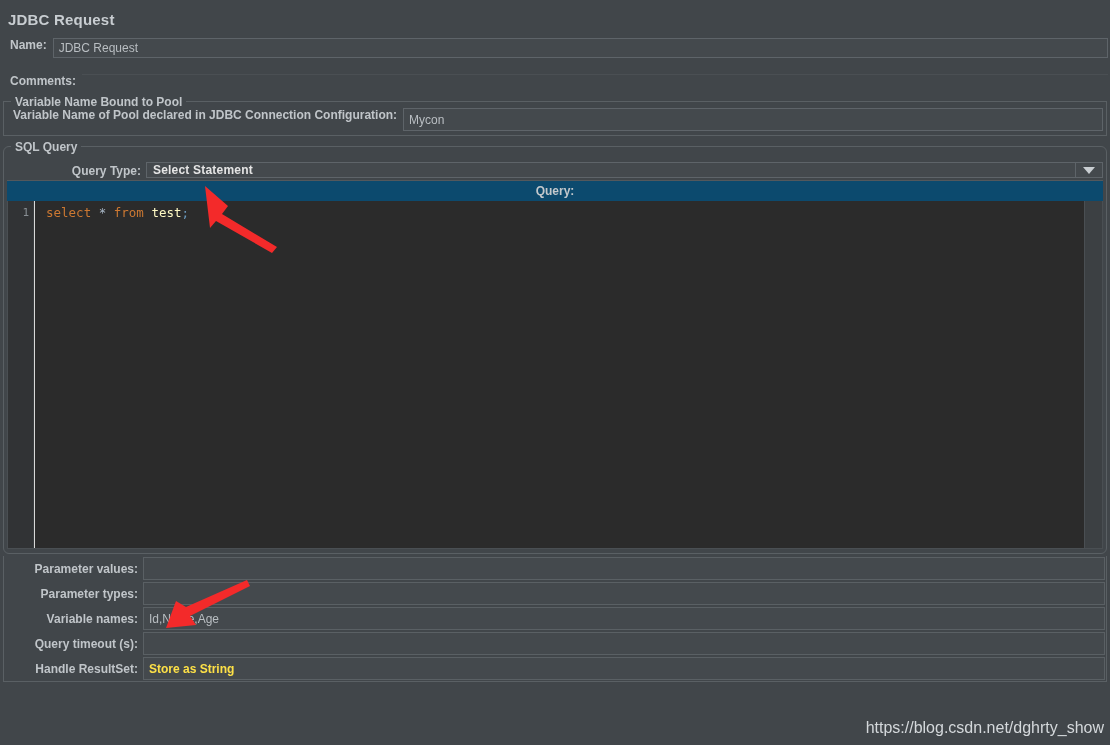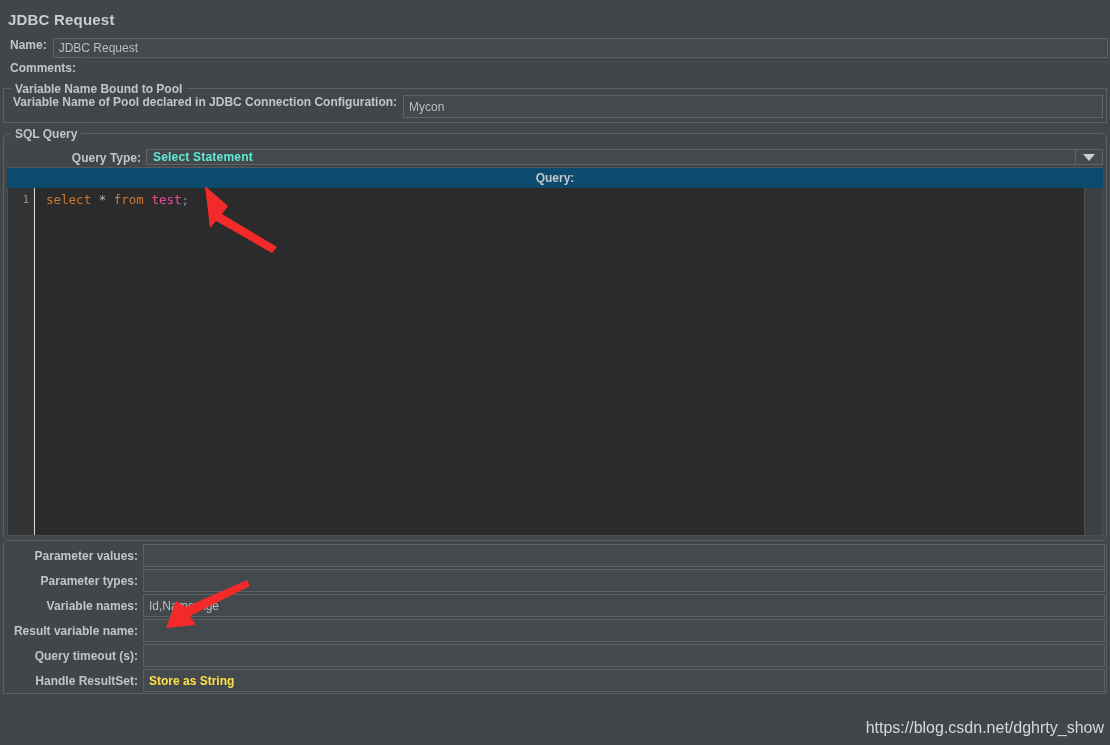--- a/index.html
+++ b/index.html
@@ -38,21 +38,21 @@
     letter-spacing: 0.2px;
   }
 
   
   .row {
     display: flex;
     align-items: flex-start;
     height: 24px;
     background: #41464a;
   }
-  .row + .row { margin-top: 1px; }
+  .row + .row { margin-top: 14px; }
 
   .lbl {
     display: flex;
     align-items: center;
     font-size: 12px;
     font-weight: bold;
     color: #c0c5c9;
     white-space: nowrap;
     padding-left: 8px;
     padding-right: 6px;
@@ -130,21 +130,21 @@
     background: #44494d;
     box-sizing: border-box;
   }
   .combo-value {
     flex: 1 1 auto;
     display: flex;
     align-items: center;
     padding-left: 6px;
     font-size: 12px;
     font-weight: bold;
-    color: #5eead4;
+    color: #e5e5e5;
     letter-spacing: 0.2px;
   }
   .combo-arrow {
     width: 26px;
     border-left: 1px solid #5e6469;
     display: flex;
     align-items: center;
     justify-content: center;
     background: #44494d;
   }
@@ -210,21 +210,21 @@
     bottom: 0;
     width: 1px;
     background: #d8d8d8;
   }
   .code-line {
     padding-left: 12px;
     white-space: pre;
   }
   .tok-kw  { color: #cc7832; }
   .tok-op  { color: #a9b7c6; }
-  .tok-id  { color: #ec4899; }
+  .tok-id  { color: #fef9c3; }
   .tok-pun { color: #6897bb; }
 
   
   .editor-right-strip {
     position: absolute;
     top: 0; right: 0; bottom: 0;
     width: 17px;
     background: #3c4043;
     border-left: 1px solid #4a4f53;
   }
@@ -338,24 +338,20 @@
     </div>
     <div class="prow">
       <div class="lbl">Parameter types:</div>
       <div class="field"></div>
     </div>
     <div class="prow">
       <div class="lbl">Variable names:</div>
       <div class="field">Id,Name,Age</div>
     </div>
     <div class="prow">
-      <div class="lbl">Result variable name:</div>
-      <div class="field"></div>
-    </div>
-    <div class="prow">
       <div class="lbl">Query timeout (s):</div>
       <div class="field"></div>
     </div>
     <div class="prow">
       <div class="lbl">Handle ResultSet:</div>
       <div class="field bold">Store as String</div>
     </div>
   </div>
 
   <div class="watermark">https://blog.csdn.net/dghrty_show</div>

